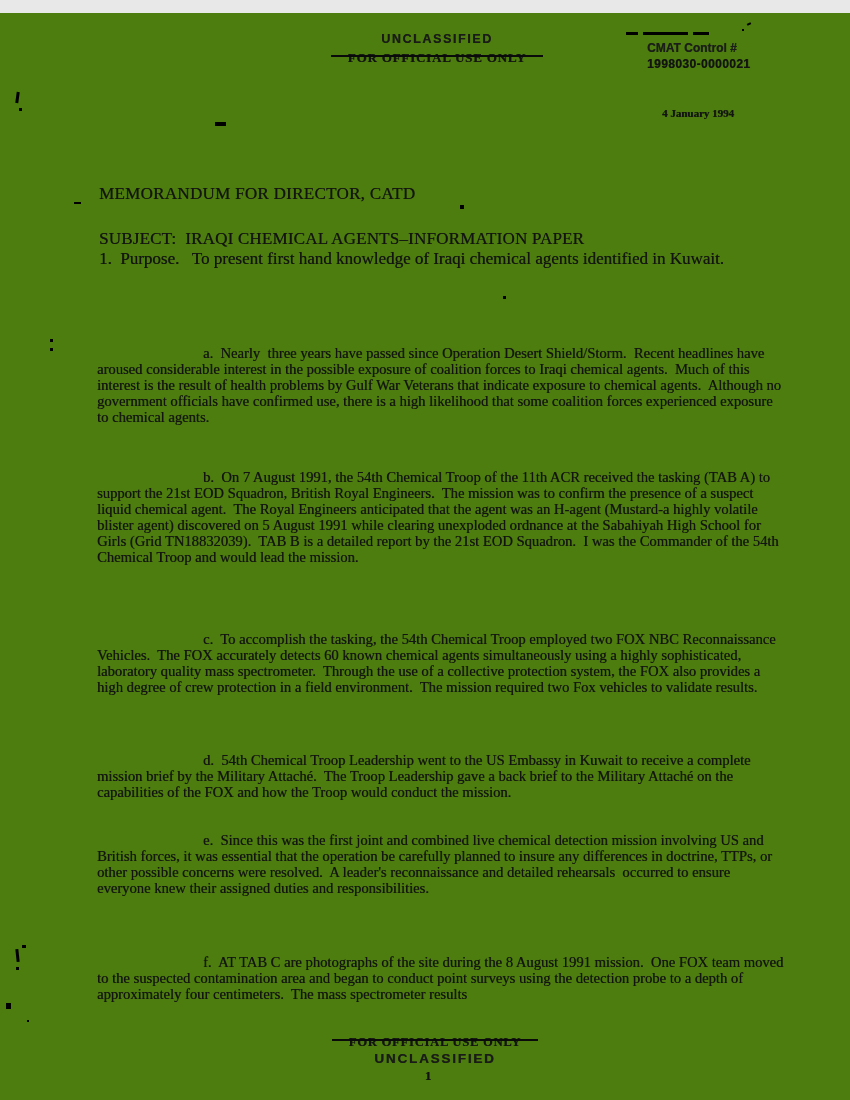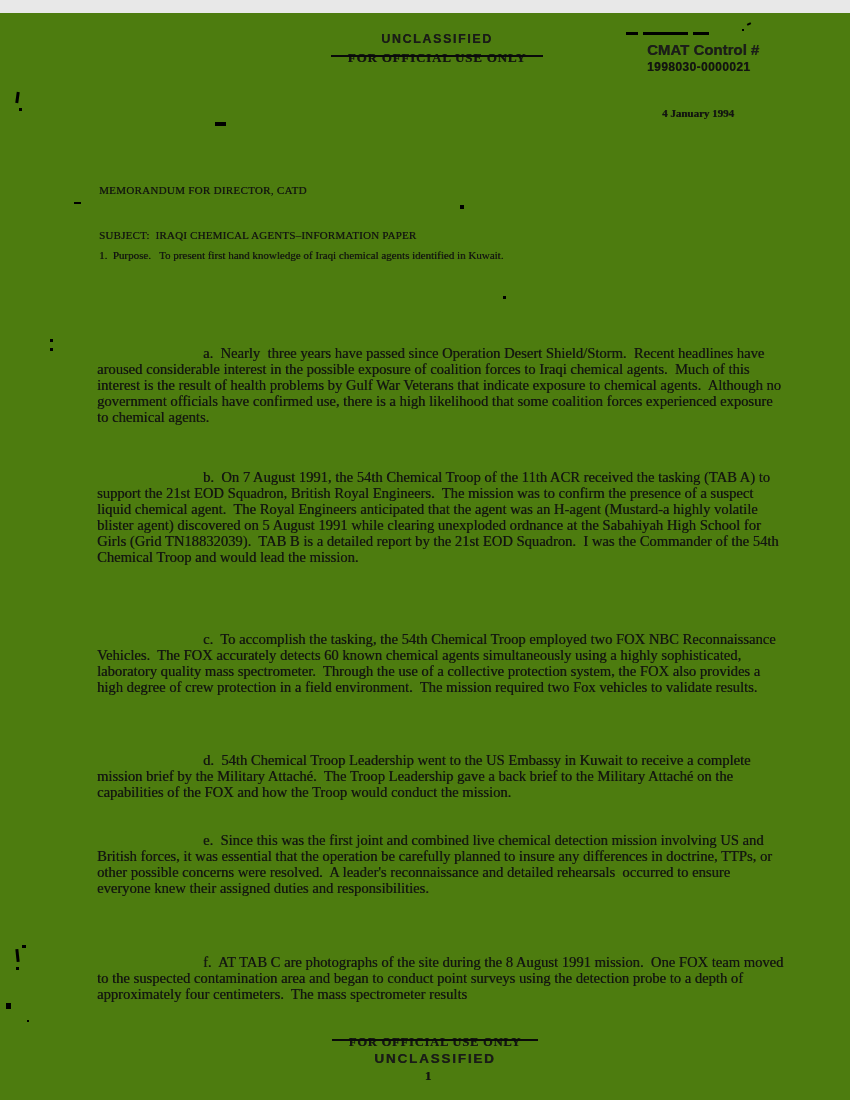--- a/index.html
+++ b/index.html
@@ -37,28 +37,28 @@
   
   .dash-row {
     position:absolute; left:626px; top:19px;
     display:flex; align-items:center; gap:5px;
   }
   .dash-row i { display:block; height:3px; background:#000; }
   .dash-a { width:12px; } .dash-b { width:45px; } .dash-c { width:16px; }
 
   
   .cmat { position:absolute; left:647px; top:28px; font-family:"Liberation Sans", sans-serif; }
-  .cmat-label { font-size:15px; font-weight:bold; color:#1c1c1c; }
+  .cmat-label { font-size:12px; font-weight:bold; color:#1c1c1c; }
   .cmat-number { font-size:12px; font-weight:bold; letter-spacing:0.4px; margin-top:2px; }
 
   
   .date { position:absolute; left:662px; top:94px; font-size:11px; font-weight:bold; }
 
   
-  .line { position:absolute; left:99px; width:690px; font-size:11px; white-space:pre-wrap; }
+  .line { position:absolute; left:99px; width:690px; font-size:17px; white-space:pre-wrap; }
   .memo-line  { top:171px; letter-spacing:0.3px; }
   .subject    { top:216px; letter-spacing:0.2px; }
   .purpose    { top:236px; }
   .discussion { top:291px; }
 
   .para {
     position:absolute; left:97px; width:688px; margin:0;
     font-size:14.6px; line-height:16px;
     text-indent:106px;
     white-space:pre-wrap;

